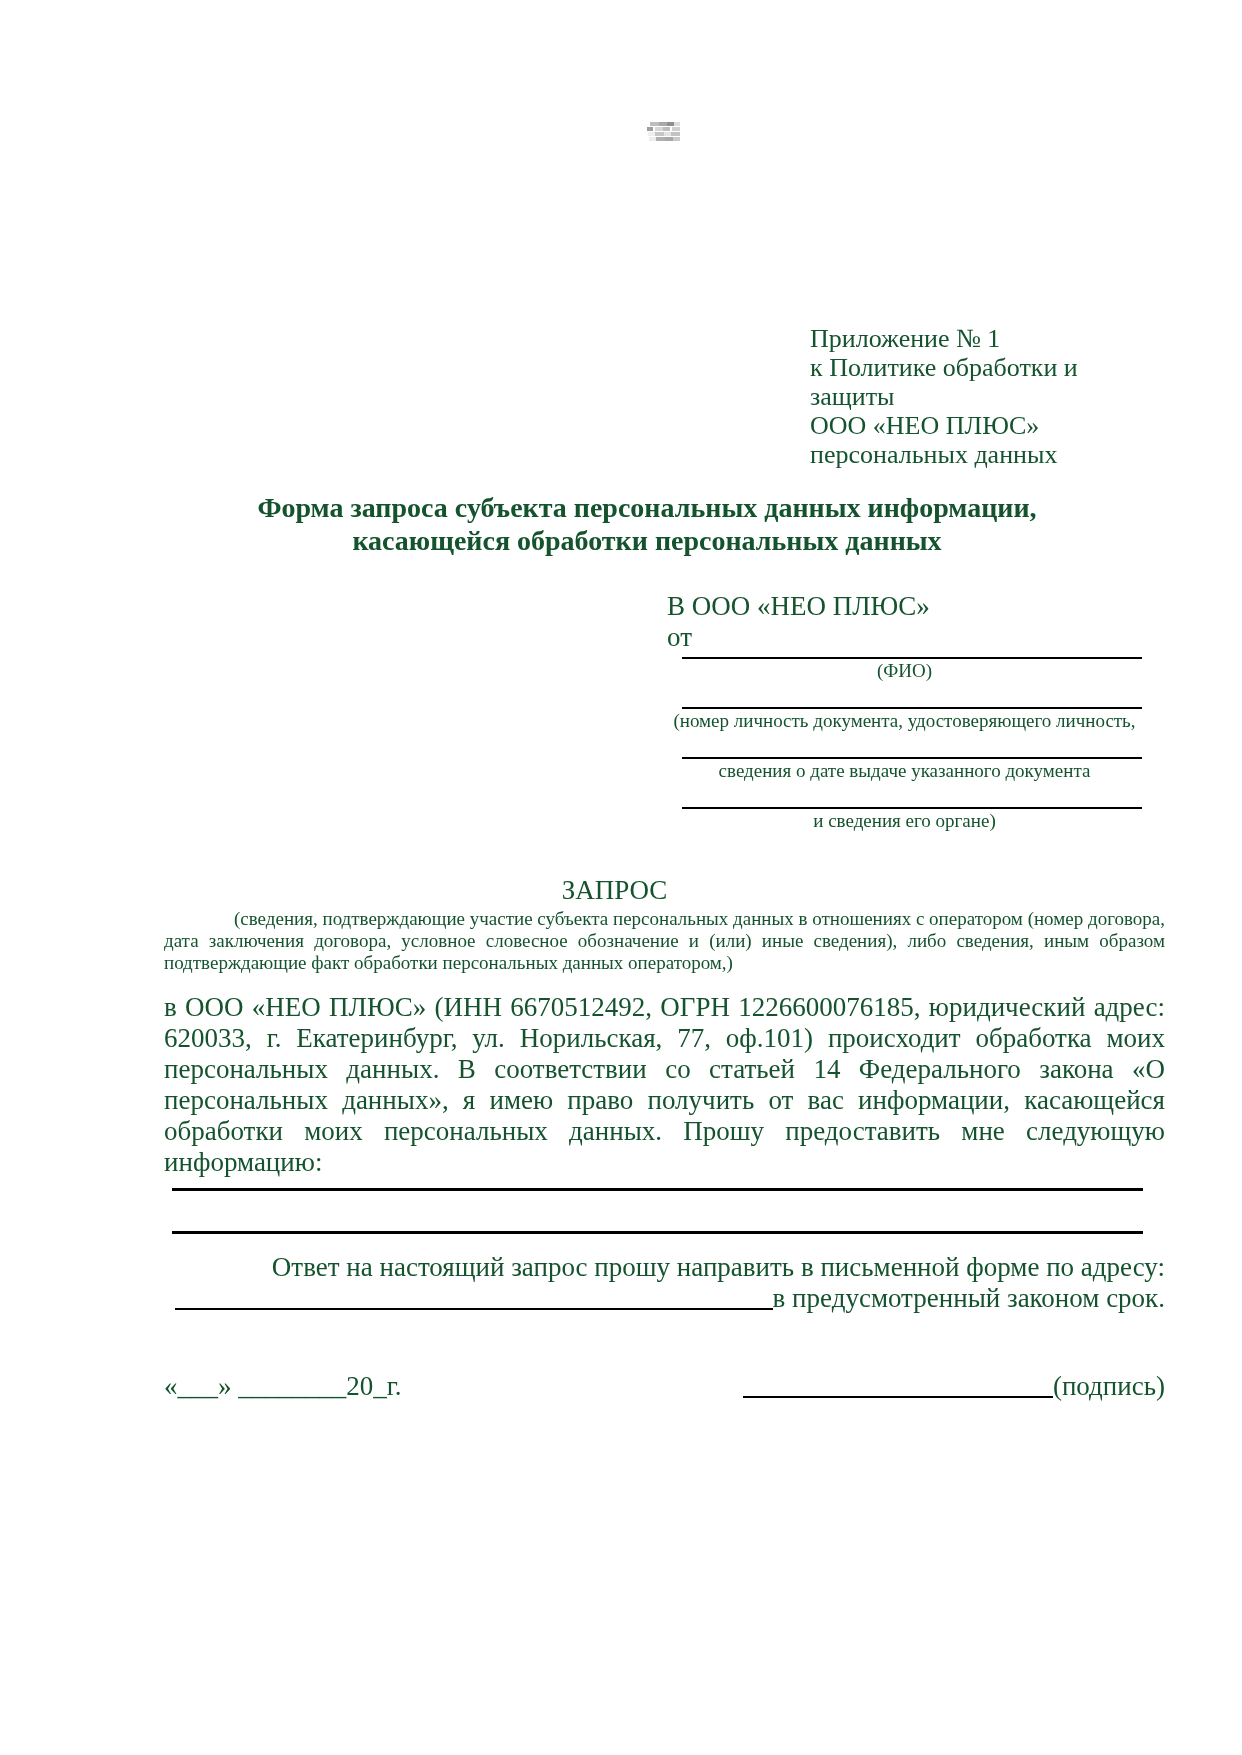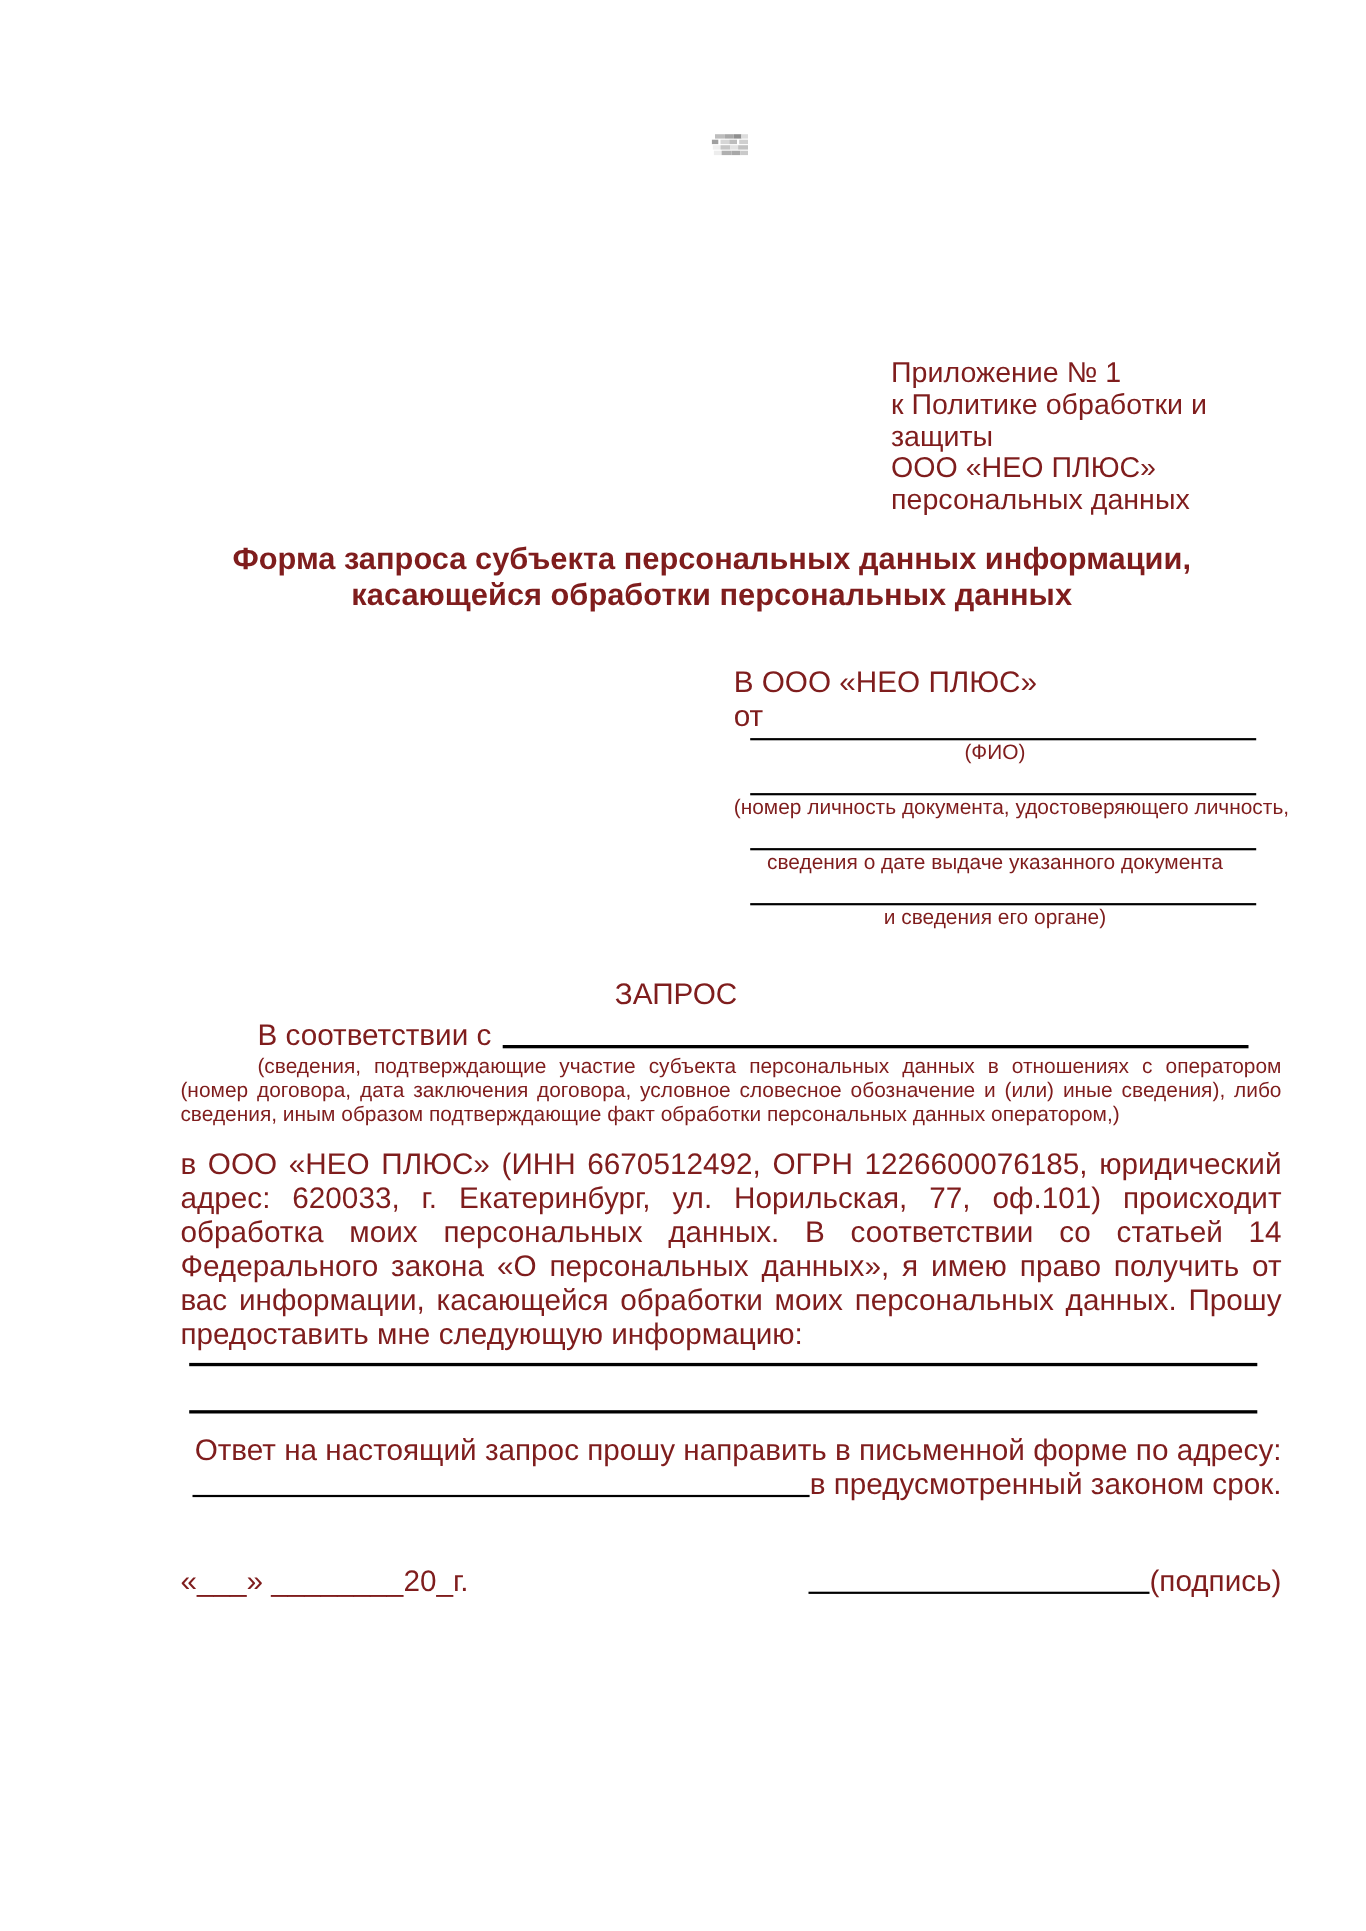--- a/index.html
+++ b/index.html
@@ -1,36 +1,36 @@
 <!DOCTYPE html>
 <html lang="ru"><head>
 <meta charset="utf-8">
 <style>
   html,body{margin:0;padding:0;background:#ffffff;}
   .page{
     position:relative;
     width:1242px;height:1755px;
-    background:#ffffff;color:#7f1d1d;
-    font-family:Liberation Sans, sans-serif;
+    background:#ffffff;color:#14532d;
+    font-family:Liberation Serif, serif;
     overflow:hidden;
   }
   .header-icon{
     position:absolute;left:647px;top:120px;width:34px;height:23px;
     filter:blur(.5px);line-height:0;
   }
   .content{
     position:absolute;left:164px;right:77px;top:0;
     padding-top:324px;
   }
   .appendix{margin-left:646px;font-size:26px;line-height:29px;}
   .title{
     margin-top:22px;padding-right:35px;text-align:center;
     font-weight:bold;font-size:28px;line-height:33px;
   }
-  .addressee{margin-top:48px;margin-left:503px;width:475px;font-size:27px;}
+  .addressee{margin-top:34px;margin-left:503px;width:475px;font-size:27px;}
   .addr-line{line-height:31px;}
   .field{margin-top:4px;margin-bottom:26px;}
   .field-rule{height:0;border-bottom:2px solid #000;margin-left:15px;}
   .field-label{
     font-size:19px;line-height:20px;padding-top:2px;
     text-align:center;white-space:nowrap;
   }
   .zapros{margin-top:44px;padding-right:100px;text-align:center;font-size:27px;line-height:31px;}
   .intro{
     margin-top:6px;display:flex;align-items:flex-end;
@@ -120,24 +120,20 @@
       </div>
 
       <div class="field">
         <div class="field-rule"></div>
         <div class="field-label">и сведения его органе)</div>
       </div>
     </div>
 
     <div class="zapros">ЗАПРОС</div>
 
-    <div class="intro">
-      <span>В соответствии с</span>
-      <span class="intro-blank"></span>
-    </div>
 
     <div class="fineprint">(сведения, подтверждающие участие субъекта персональных данных в отношениях с оператором (номер договора, дата заключения договора, условное словесное обозначение и (или) иные сведения), либо сведения, иным образом подтверждающие факт обработки персональных данных оператором,)</div>
 
     <div class="body-para">в ООО «НЕО ПЛЮС» (ИНН 6670512492, ОГРН 1226600076185, юридический адрес: 620033, г. Екатеринбург, ул. Норильская, 77, оф.101) происходит обработка моих персональных данных. В соответствии со статьей 14 Федерального закона «О персональных данных», я имею право получить от вас информации, касающейся обработки моих персональных данных. Прошу предоставить мне следующую информацию:</div>
 
     <div class="blank-rule"></div>
     <div class="blank-rule rule2"></div>
 
     <div class="reply-line1">Ответ на настоящий запрос прошу направить в письменной форме по адресу:</div>
 

